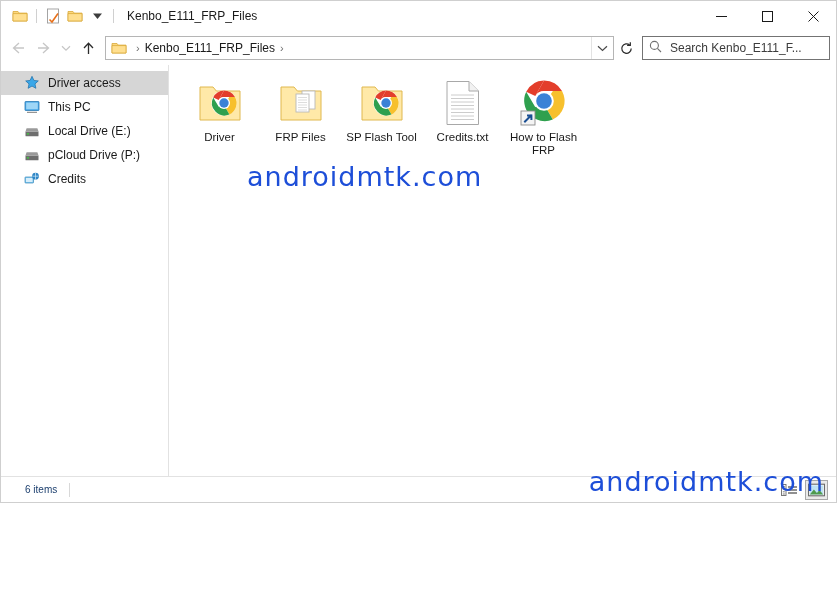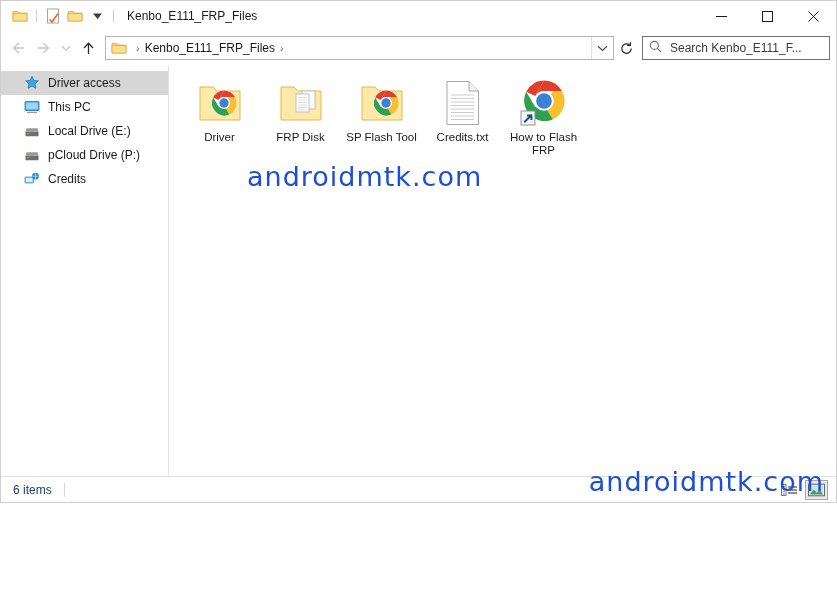--- a/index.html
+++ b/index.html
@@ -209,22 +209,22 @@
 
   
   .statusbar {
     height: 26px; flex: 0 0 26px;
     border-top: 1px solid #e2e2e2;
     display: flex; align-items: center;
     background: #ffffff;
     position: relative;
   }
   .status-text {
-    font-size: 12px; color: #1c3f6e;
-    padding-left: 12px;
+    font-size: 10px; color: #1c3f6e;
+    padding-left: 24px;
   }
   .status-sep {
     width: 1px; height: 14px; background: #d8d8d8; margin-left: 12px;
   }
   .viewbtns {
     position: absolute; right: 8px; top: 0; height: 26px;
     display: flex; align-items: center; gap: 4px;
   }
   .viewbtn {
     width: 23px; height: 20px;
@@ -458,21 +458,21 @@
               <path d="M3 6h13l3.4 4H43v29H3z" fill="#ffe9a8" stroke="#e0b84e" stroke-width="1"></path>
               <g>
                 <rect x="24" y="10" width="13" height="18" fill="#ffffff" stroke="#b9b9b9" stroke-width="0.9"></rect>
                 <rect x="18" y="13" width="13" height="18" fill="#ffffff" stroke="#b9b9b9" stroke-width="0.9"></rect>
                 <g stroke="#cfcfcf" stroke-width="0.7">
                   <path d="M20 16.5h9M20 19h9M20 21.5h9M20 24h9M20 26.5h9M20 29h9"></path>
                 </g>
               </g>
             </svg>
           </div>
-          <div class="flabel">FRP Disk</div>
+          <div class="flabel">FRP Files</div>
         </div>
 
         <div class="fitem">
           <div class="thumb">
             <svg width="46" height="44" viewBox="0 0 46 44">
               <path d="M3 6h13l3.4 4H43v29H3z" fill="#ffe9a8" stroke="#e0b84e" stroke-width="1"></path>
               <g transform="translate(14,9)">
                 <circle cx="13" cy="13" r="12.6" fill="#ffffff"></circle>
                 <path d="M13 0.4A12.6 12.6 0 0 1 24 7H13a6 6 0 0 0-5.3 3.1z" fill="#e33e2b"></path>
                 <path d="M24 7a12.6 12.6 0 0 1-5.6 17.5L13 15.1 18.3 7z" fill="#f7c02d"></path>

